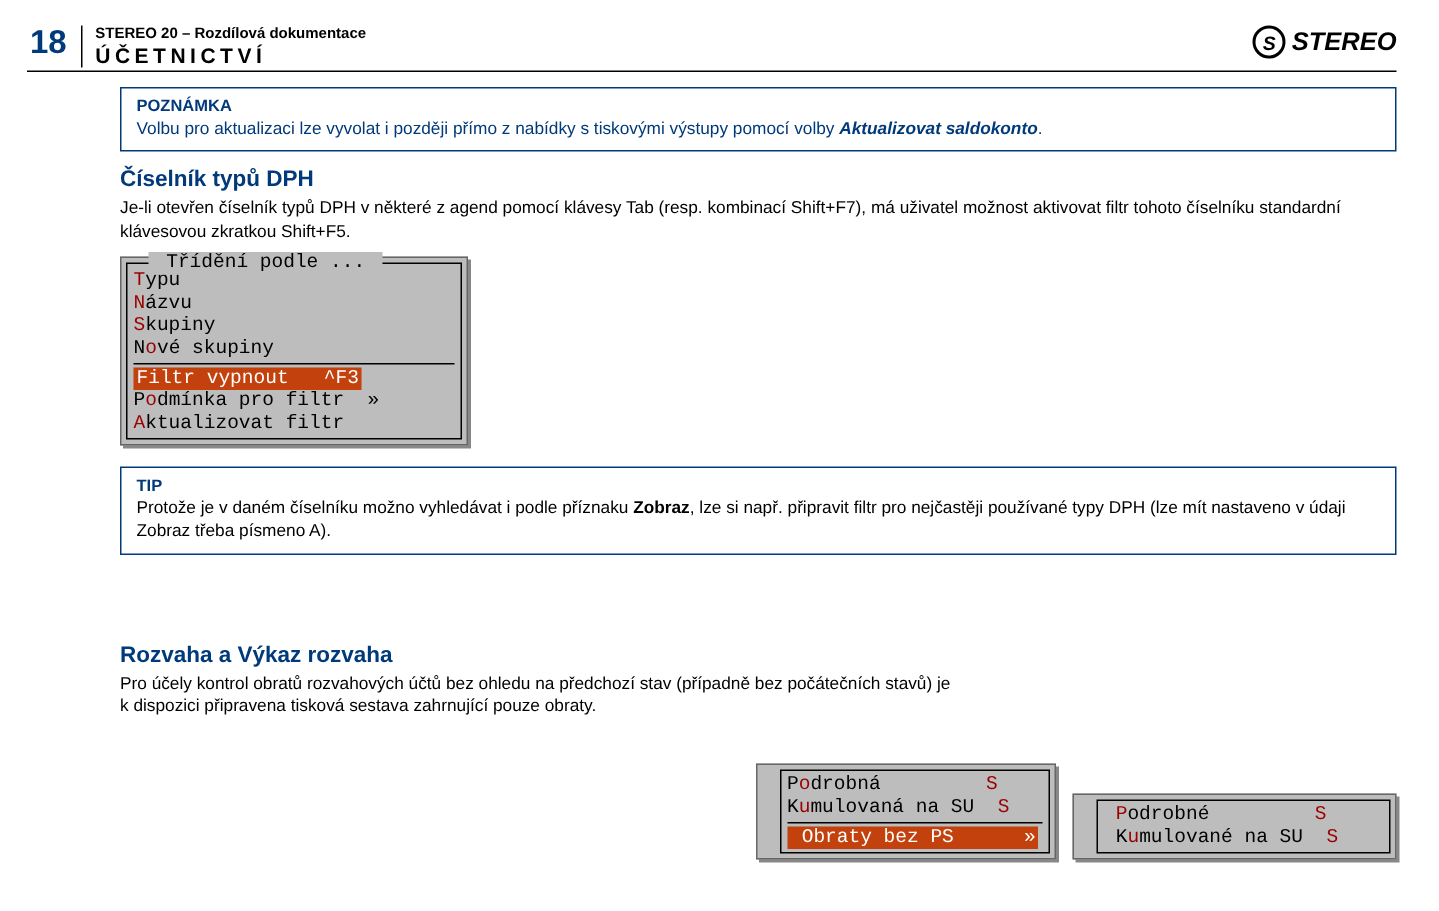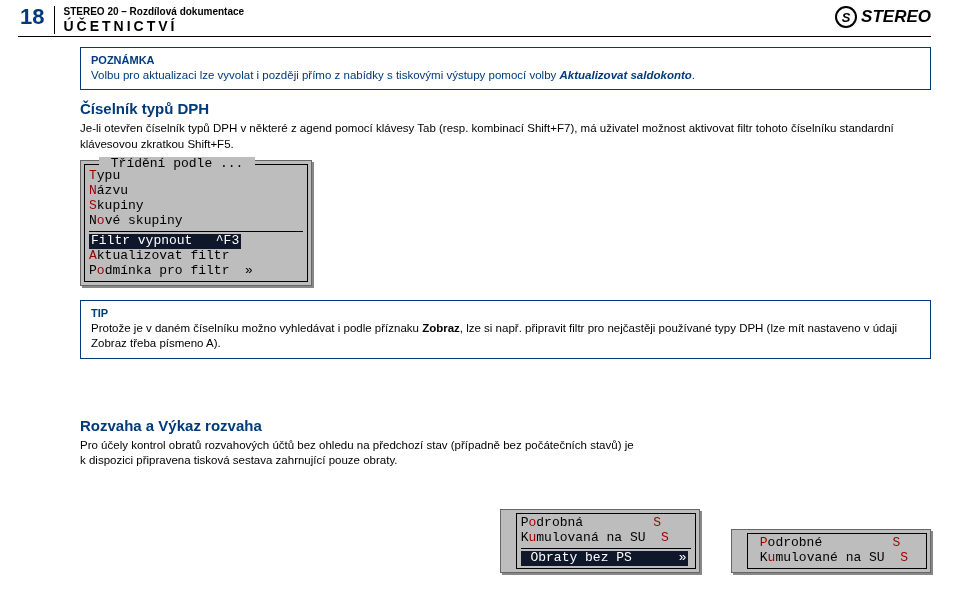--- a/index.html
+++ b/index.html
@@ -6,21 +6,21 @@
   body {
     font-family: Arial, Helvetica, sans-serif;
     font-size: 12px;
     color: #000;
     background: #fff;
     width: 959px;
     height: 607px;
     position: relative;
   }
   .page {
-    padding: 6px 28px 10px 18px;
+    padding: 17px 28px 10px 18px;
   }
   
   .header {
     display: flex;
     align-items: flex-start;
     border-bottom: 1px solid #000;
     padding-bottom: 2px;
   }
   .page-num {
     font-size: 22px;
@@ -88,21 +88,21 @@
   .dos-legend {
     position: absolute;
     top: -8px;
     left: 14px;
     background: #bdbdbd;
     padding: 0 4px;
     font-size: 13px;
     white-space: pre;
   }
   .hl { color: #9a0000; }
-  .inv { background: #0f172a; color: #fff; display: inline-block; padding: 0 2px; }
+  .inv { background: #c2410c; color: #fff; display: inline-block; padding: 0 2px; }
   .dos-sep { border-top: 1px solid #000; margin: 2px 4px; }
 
   .dos-right {
     position: absolute;
     right: 28px;
     bottom: 30px;
   }
   .dos-stack { display: inline-block; }
   .dos-block { margin-bottom: 4px; padding-left: 12px; }
 
@@ -145,22 +145,22 @@
 
     <div class="dos" style="margin-bottom:14px; width:232px;">
       <div class="dos-frame" style="border:1px solid #000; margin:3px;">
         <span class="dos-legend"> Třídění podle ... </span>
         <div class="dos-row"><span class="hl">T</span><span>ypu</span></div>
         <div class="dos-row"><span class="hl">N</span><span>ázvu</span></div>
         <div class="dos-row"><span class="hl">S</span><span>kupiny</span></div>
         <div class="dos-row"><span>N</span><span class="hl">o</span><span>vé skupiny</span></div>
         <div class="dos-sep"></div>
         <div class="dos-row"><span class="inv">Filtr vypnout   ^F3</span></div>
+        <div class="dos-row"><span>P</span><span class="hl">o</span><span>dmínka pro filtr  »</span></div>
         <div class="dos-row"><span class="hl">A</span><span>ktualizovat filtr</span></div>
-        <div class="dos-row"><span>P</span><span class="hl">o</span><span>dmínka pro filtr  »</span></div>
       </div>
     </div>
 
     <div class="box">
       <div class="box-title">TIP</div>
       <div class="box-text" style="color:#000;">
         <span>Protože je v daném číselníku možno vyhledávat i podle příznaku </span><b>Zobraz</b><span>, lze si např. připravit filtr pro nejčastěji používané typy DPH (lze mít nastaveno v údaji Zobraz třeba písmeno A).</span>
       </div>
     </div>
 
@@ -176,19 +176,19 @@
 
 <div class="dos-right dos-stack">
   <div class="dos dos-block" style="width:200px;">
     <div style="border:1px solid #000; margin:3px; padding:2px 0;">
       <div class="dos-row"><span>P</span><span class="hl">o</span><span>drobná         </span><span class="hl">S</span></div>
       <div class="dos-row"><span>K</span><span class="hl">u</span><span>mulovaná na SU  </span><span class="hl">S</span></div>
       <div class="dos-sep"></div>
       <div class="dos-row"><span class="inv"> Obraty bez PS      »</span></div>
     </div>
   </div>
-  <div class="dos dos-block" style="width:200px; margin-left:28px;">
+  <div class="dos dos-block" style="width:216px; margin-left:8px;">
     <div style="border:1px solid #000; margin:3px; padding:2px 0;">
       <div class="dos-row"><span class="hl"> P</span><span>odrobné         </span><span class="hl">S</span></div>
       <div class="dos-row"><span> K</span><span class="hl">u</span><span>mulované na SU  </span><span class="hl">S</span></div>
     </div>
   </div>
 </div>
 
 </body></html>

